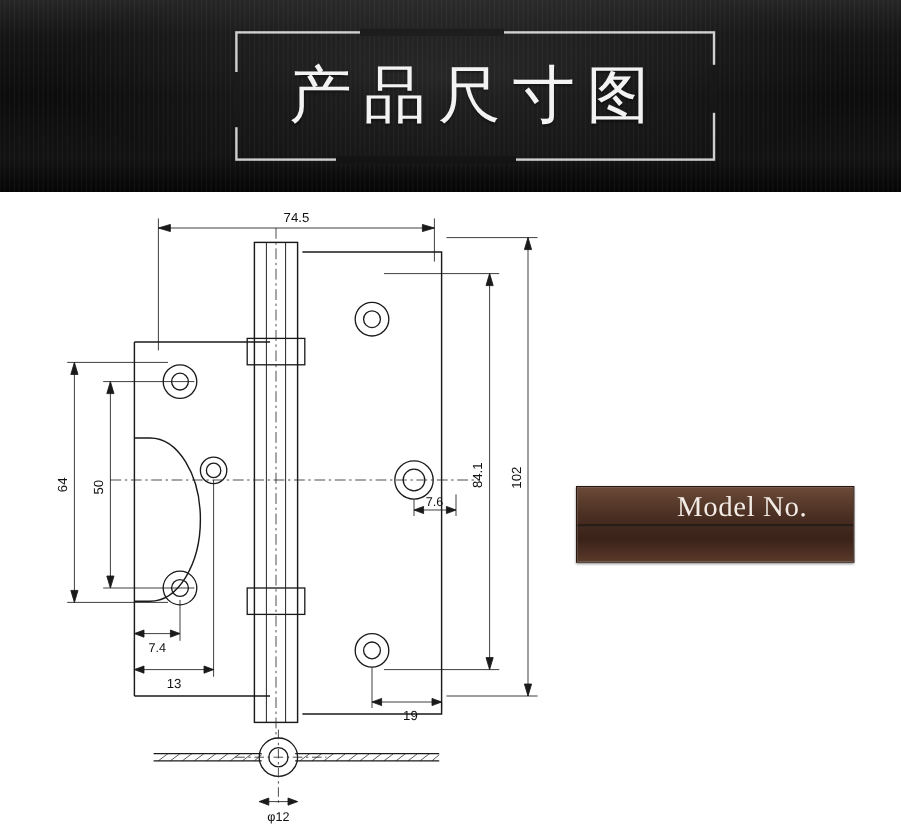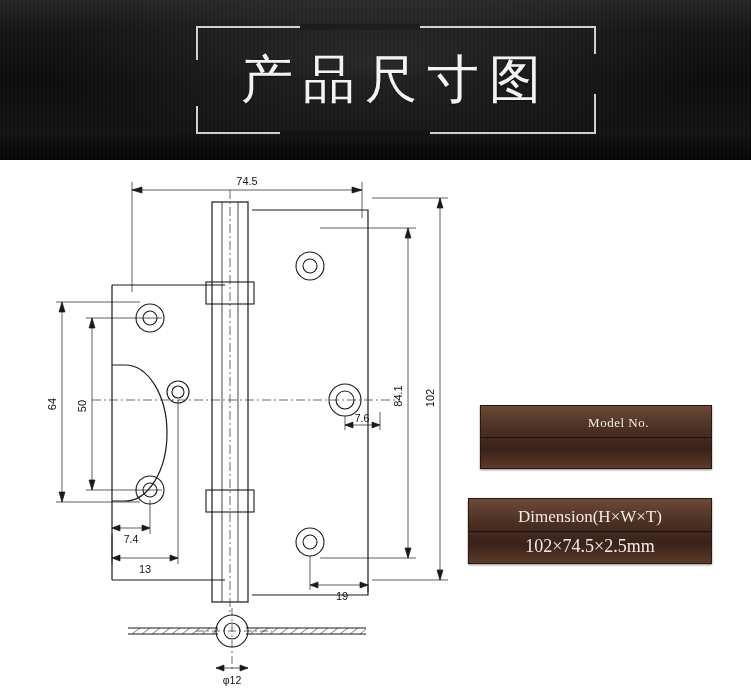--- a/index.html
+++ b/index.html
@@ -61,21 +61,21 @@
       linear-gradient(180deg,#6b4a38 0%,#4a2f22 38%,#3a2219 70%,#5a3a2a 100%);
     border:1px solid #2a1810;
     box-shadow:0 1px 2px rgba(0,0,0,.45);
     color:#f3ece6;
     text-align:center;
     font-family:"Liberation Serif", serif;
     overflow:hidden;
   }
   .plate span{display:block;}
   .plate-model{left:480px;top:245px;width:230px;height:62px;}
-  .plate-model .l1{font-size:13px;line-height:30px;padding-top:2px;letter-spacing:.5px;padding-left:45px;}
+  .plate-model .l1{font-size:24px;line-height:30px;padding-top:2px;letter-spacing:.5px;padding-left:45px;}
   .plate-model .l2{font-size:20px;line-height:28px;letter-spacing:.5px;}
   .plate-dim{left:468px;top:338px;width:242px;height:64px;}
   .plate-dim .l1{font-size:17px;line-height:30px;padding-top:3px;}
   .plate-dim .l2{font-size:18px;line-height:28px;}
   .plate-sep{
     position:absolute;left:0;width:100%;height:1px;background:rgba(0,0,0,.55);
     border-bottom:1px solid rgba(255,255,255,.10);
   }
 </style>
 </head>
@@ -264,19 +264,14 @@
         </g>
         <text x="232" y="524" text-anchor="middle" fill="#111" font-size="10.5" font-family="Liberation Sans, sans-serif" stroke="none">φ12</text>
       </g>
     </svg>
 
     <div class="plate plate-model">
       <span class="l1">Model No.</span>
       <div class="plate-sep" style="top:31px"></div>
     </div>
 
-    <div class="plate plate-dim">
-      <span class="l1">Dimension(H×W×T)</span>
-      <div class="plate-sep" style="top:32px"></div>
-      <span class="l2">102×74.5×2.5mm</span>
-    </div>
   </div>
 </div>
 
 </body></html>

